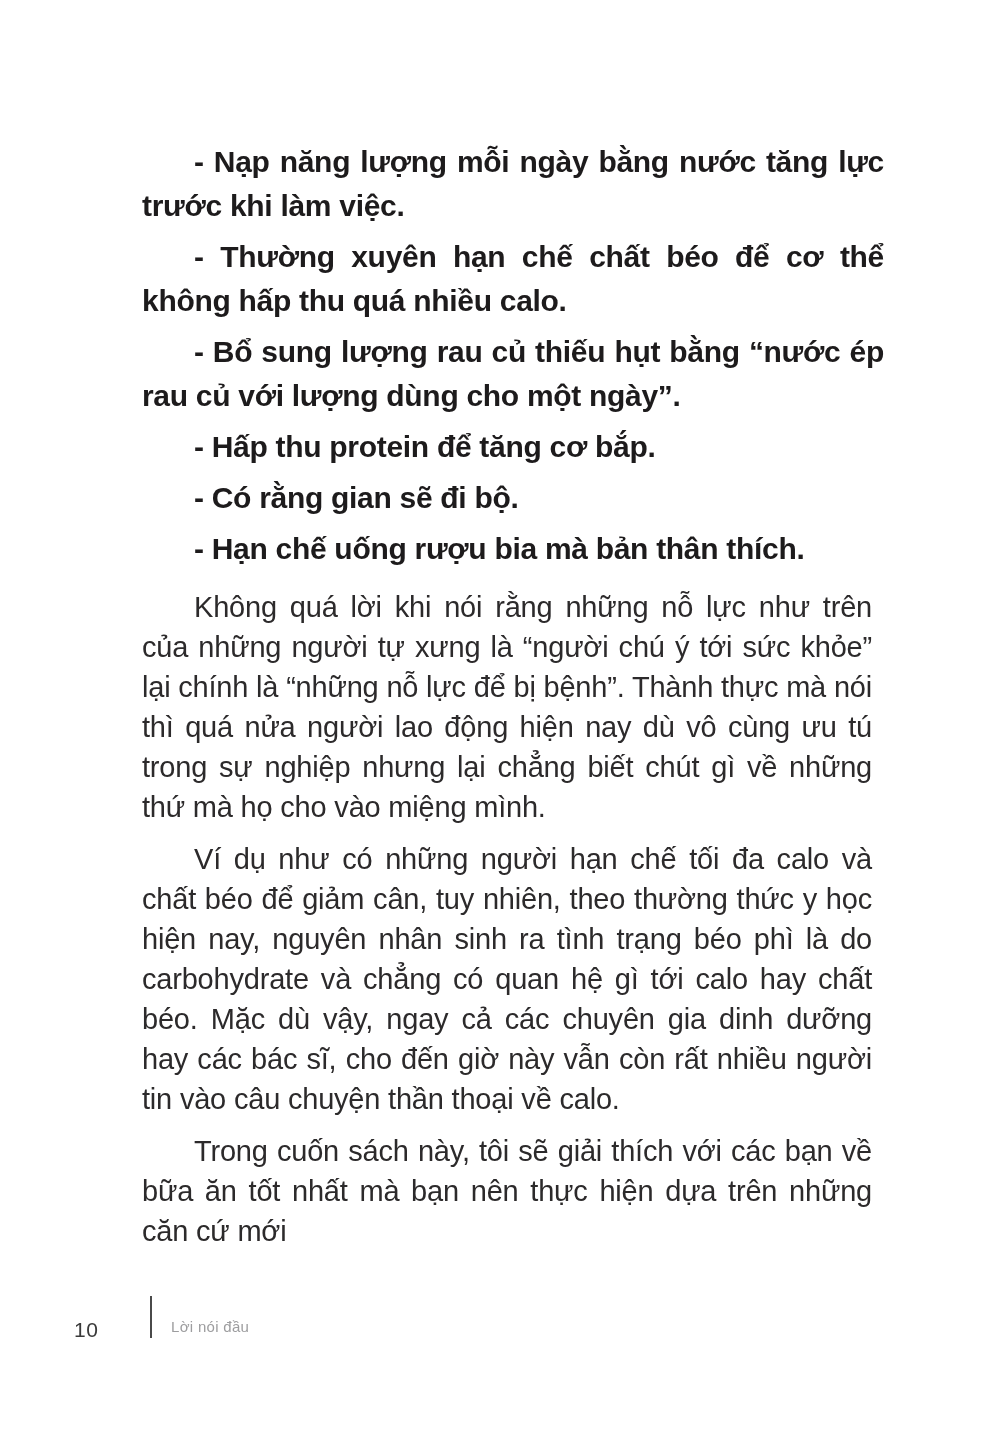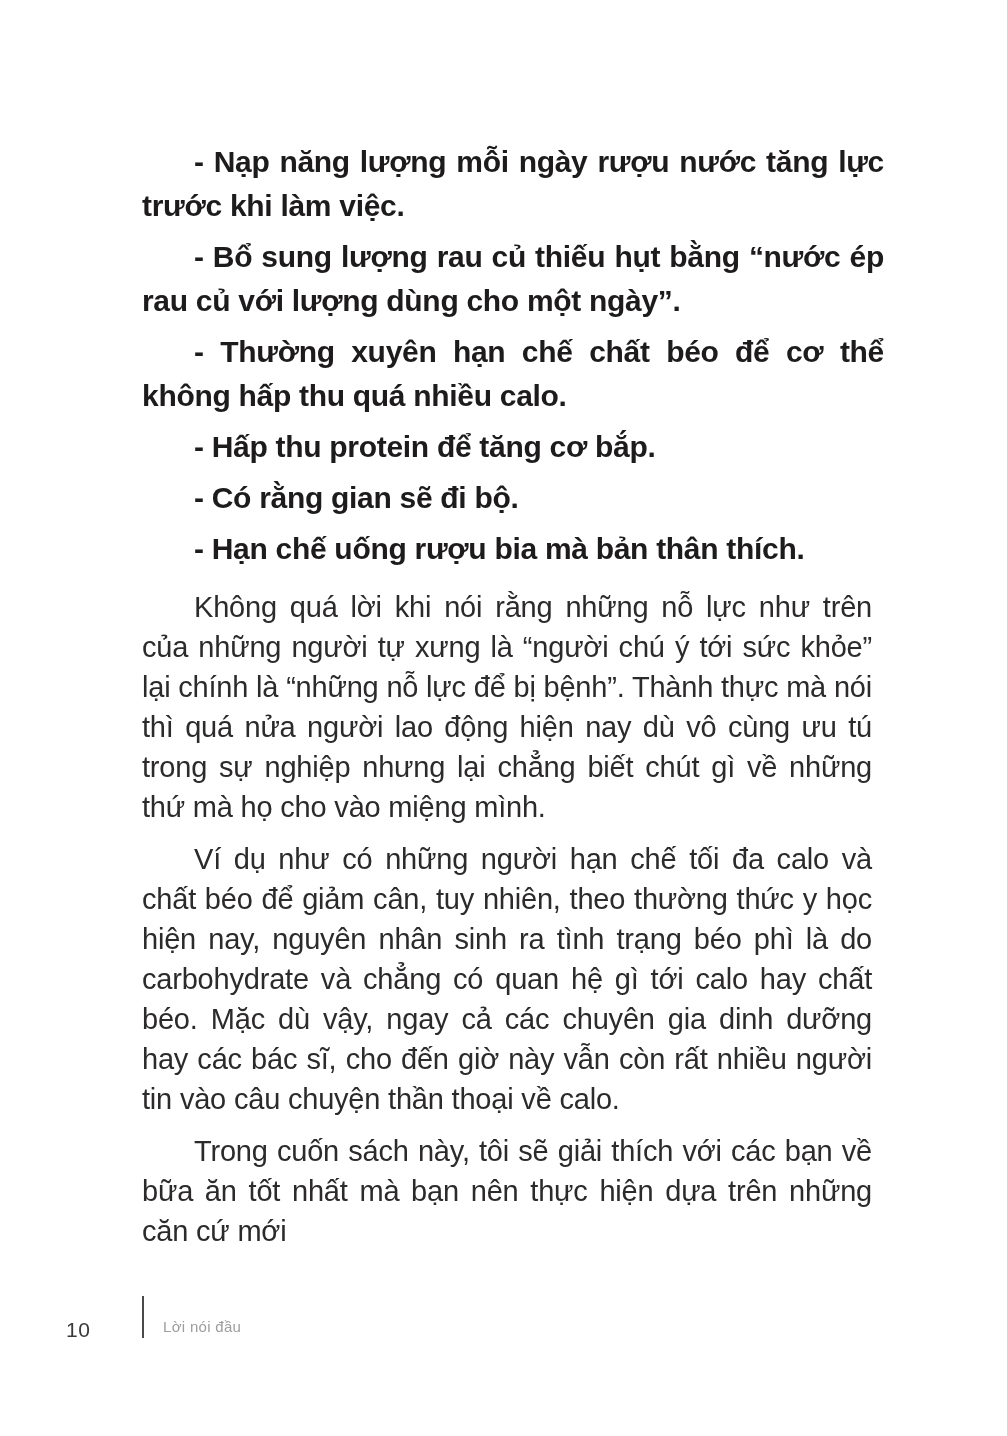--- a/index.html
+++ b/index.html
@@ -41,21 +41,21 @@
     line-height: 40px;
     text-align: justify;
     text-indent: 52px;
     letter-spacing: -0.2px;
   }
   .bullets-block {
     margin-bottom: 16px;
   }
   .footer {
     position: absolute;
-    left: 0;
+    left: 8px;
     top: 1294px;
     width: 870px;
     height: 48px;
   }
   .footer .page-number {
     position: absolute;
     left: 66px;
     top: 24px;
     font-size: 21px;
     color: #3a3a3a;
@@ -77,23 +77,23 @@
     color: #9d9d9f;
     letter-spacing: 0.3px;
   }
 </style>
 </head>
 <body>
 
 <div class="page">
 
   <div class="bullets-block">
-    <p class="bullet-item"><span class="marker">- </span><span>Nạp năng lượng mỗi ngày rượu nước tăng lực trước khi làm việc.</span></p>
+    <p class="bullet-item"><span class="marker">- </span><span>Nạp năng lượng mỗi ngày bằng nước tăng lực trước khi làm việc.</span></p>
+    <p class="bullet-item"><span class="marker">- </span><span>Thường xuyên hạn chế chất béo để cơ thể không hấp thu quá nhiều calo.</span></p>
     <p class="bullet-item"><span class="marker">- </span><span>Bổ sung lượng rau củ thiếu hụt bằng “nước ép rau củ với lượng dùng cho một ngày”.</span></p>
-    <p class="bullet-item"><span class="marker">- </span><span>Thường xuyên hạn chế chất béo để cơ thể không hấp thu quá nhiều calo.</span></p>
     <p class="bullet-item"><span class="marker">- </span><span>Hấp thu protein để tăng cơ bắp.</span></p>
     <p class="bullet-item"><span class="marker">- </span><span>Có rằng gian sẽ đi bộ.</span></p>
     <p class="bullet-item"><span class="marker">- </span><span>Hạn chế uống rượu bia mà bản thân thích.</span></p>
   </div>
 
   <p class="body-paragraph">Không quá lời khi nói rằng những nỗ lực như trên của những người tự xưng là “người chú ý tới sức khỏe” lại chính là “những nỗ lực để bị bệnh”. Thành thực mà nói thì quá nửa người lao động hiện nay dù vô cùng ưu tú trong sự nghiệp nhưng lại chẳng biết chút gì về những thứ mà họ cho vào miệng mình.</p>
   <p class="body-paragraph">Ví dụ như có những người hạn chế tối đa calo và chất béo để giảm cân, tuy nhiên, theo thường thức y học hiện nay, nguyên nhân sinh ra tình trạng béo phì là do carbohydrate và chẳng có quan hệ gì tới calo hay chất béo. Mặc dù vậy, ngay cả các chuyên gia dinh dưỡng hay các bác sĩ, cho đến giờ này vẫn còn rất nhiều người tin vào câu chuyện thần thoại về calo.</p>
   <p class="body-paragraph">Trong cuốn sách này, tôi sẽ giải thích với các bạn về bữa ăn tốt nhất mà bạn nên thực hiện dựa trên những căn cứ mới</p>
 
 </div>

